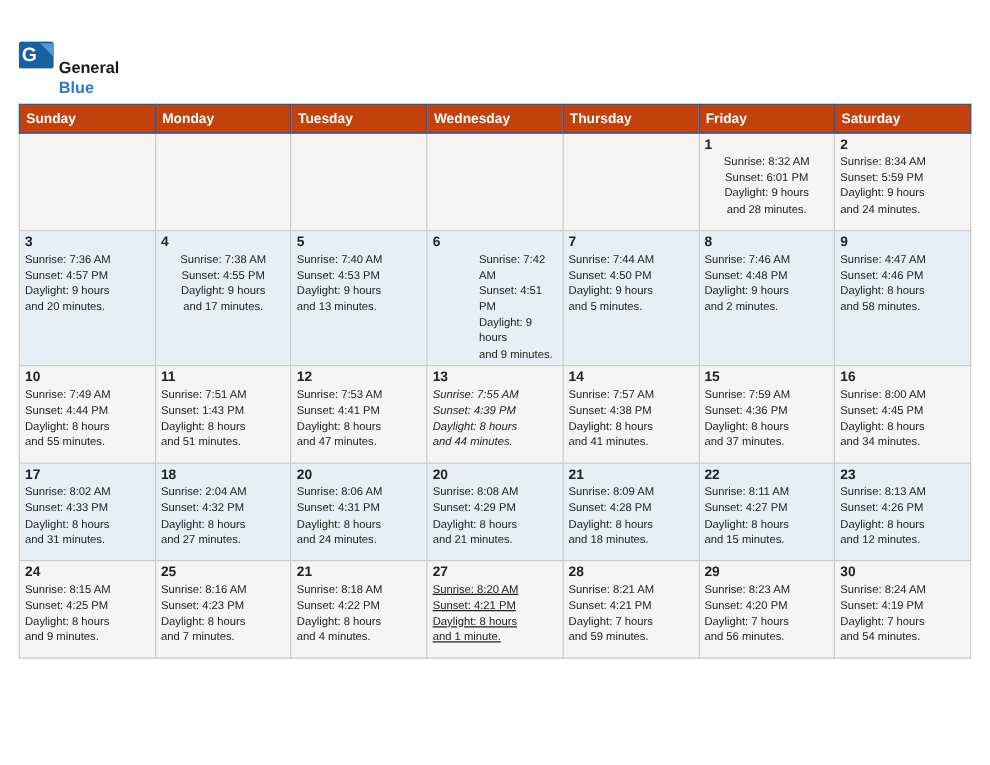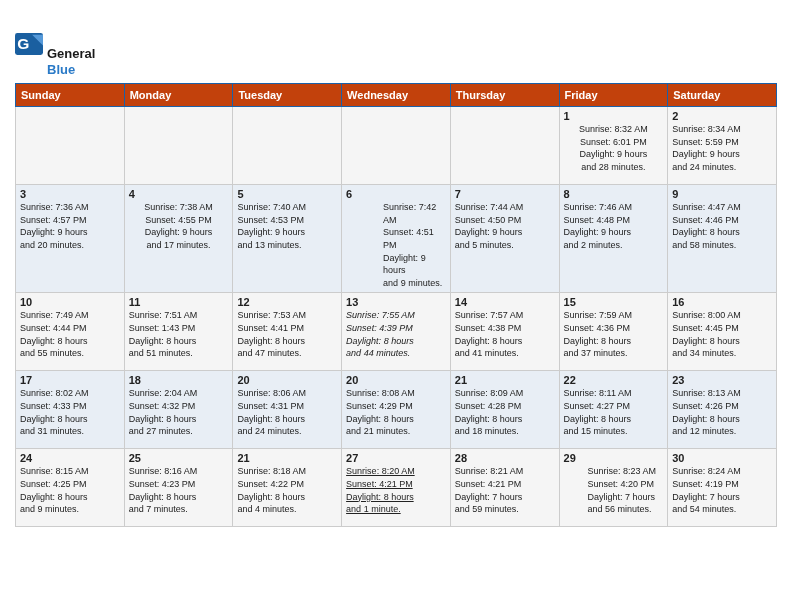--- a/index.html
+++ b/index.html
@@ -333,21 +333,21 @@
           </td>
           <td>
             <span class="day-num">28</span>
             <div class="day-info" style="white-space: pre-line;">Sunrise: 8:21 AM
 Sunset: 4:21 PM
 Daylight: 7 hours
 and 59 minutes.</div>
           </td>
           <td>
             <span class="day-num">29</span>
-            <div class="day-info" style="white-space: pre-line; margin-left: 24px;">Sunrise: 8:23 AM
+            <div class="day-info" style="white-space: pre-line;">Sunrise: 8:23 AM
 Sunset: 4:20 PM
 Daylight: 7 hours
 and 56 minutes.</div>
           </td>
           <td>
             <span class="day-num">30</span>
             <div class="day-info" style="white-space: pre-line;">Sunrise: 8:24 AM
 Sunset: 4:19 PM
 Daylight: 7 hours
 and 54 minutes.</div>

